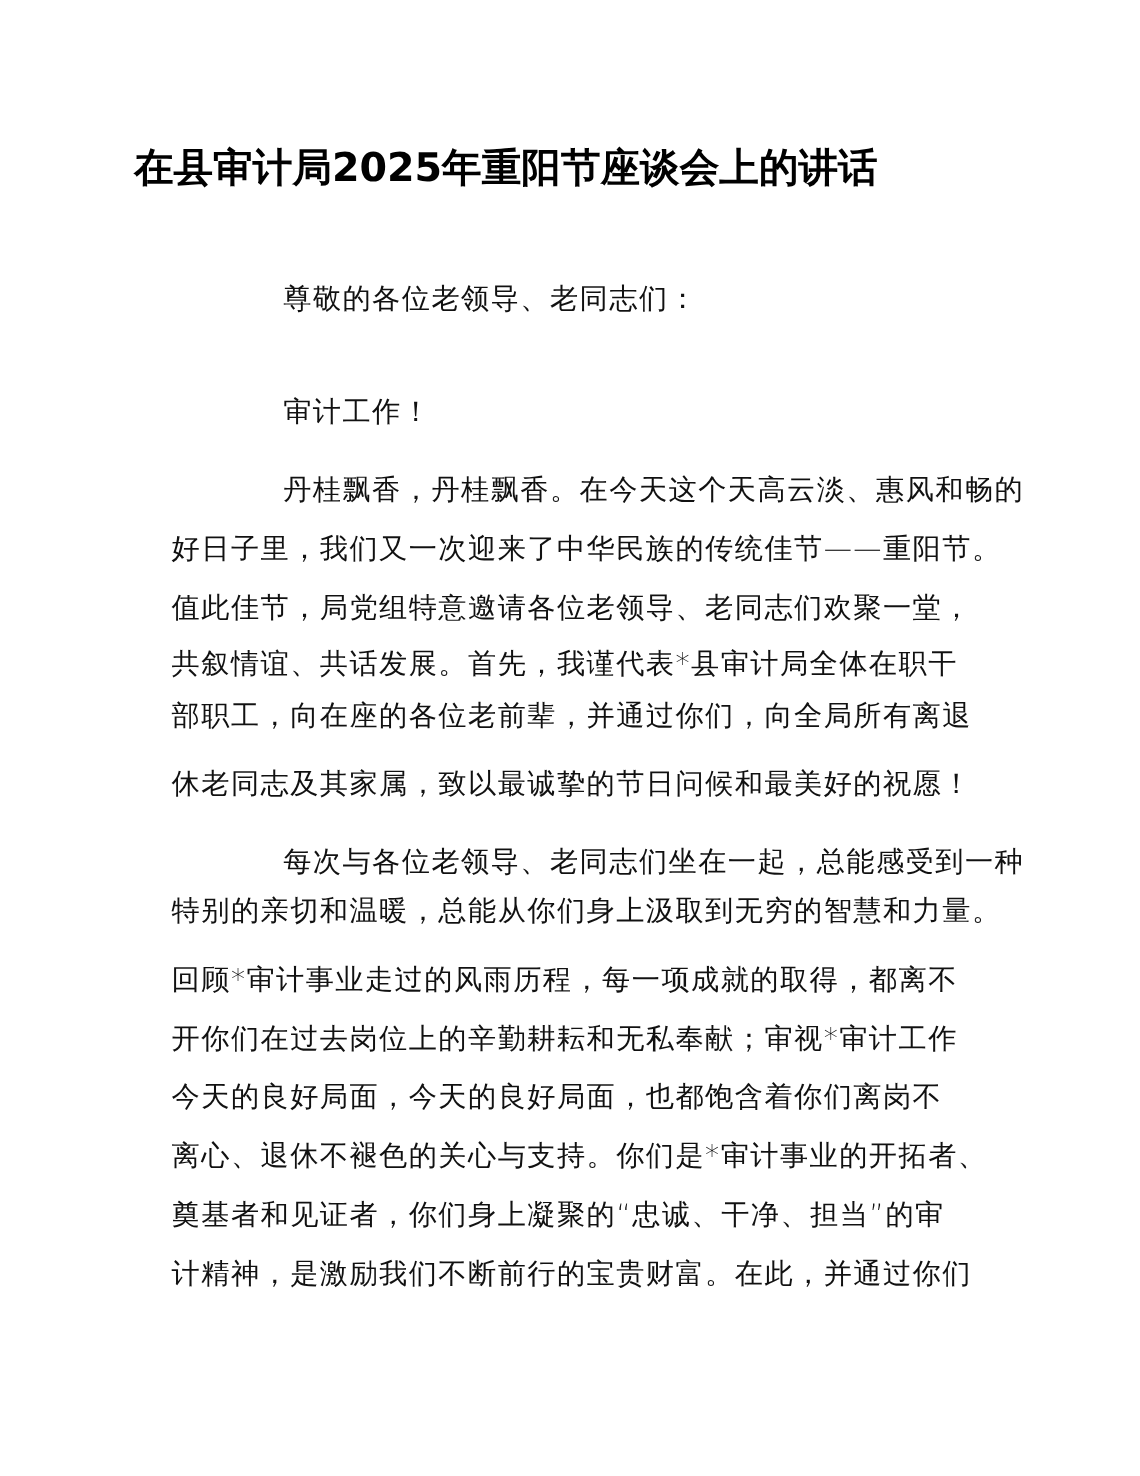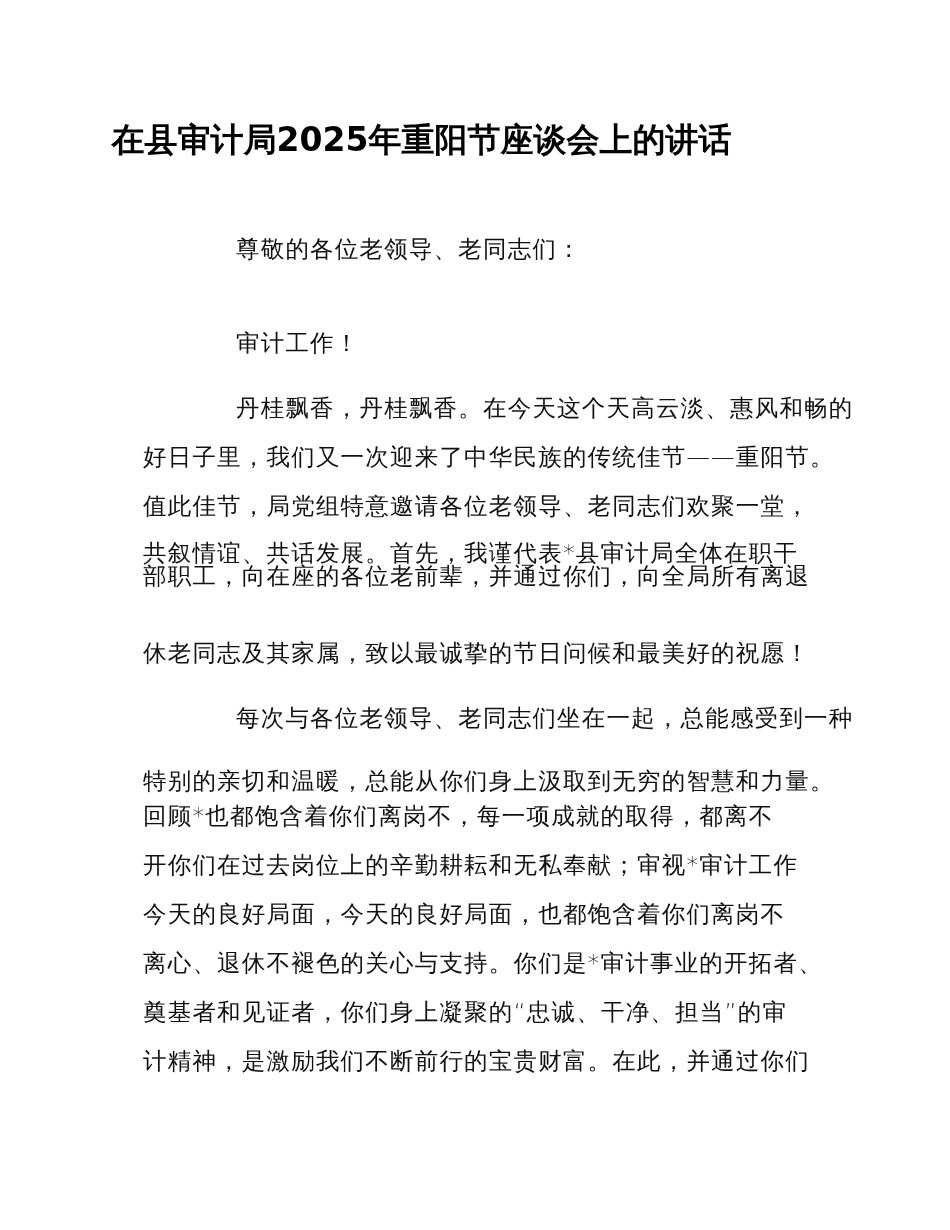--- a/index.html
+++ b/index.html
@@ -19,24 +19,24 @@
 <div>
   <div class="title">在县审计局2025年重阳节座谈会上的讲话</div>
 
   <div class="line indent" style="top:233px">尊敬的各位老领导、老同志们：</div>
   <div class="line indent" style="top:327px">审计工作！</div>
 
   <div class="line indent" style="top:392px">丹桂飘香，丹桂飘香。在今天这个天高云淡、惠风和畅的</div>
   <div class="line" style="top:441px">好日子里，我们又一次迎来了中华民族的传统佳节——重阳节。</div>
   <div class="line" style="top:490px">值此佳节，局党组特意邀请各位老领导、老同志们欢聚一堂，</div>
   <div class="line" style="top:537px">共叙情谊、共话发展。首先，我谨代表*县审计局全体在职干</div>
-  <div class="line" style="top:560px">部职工，向在座的各位老前辈，并通过你们，向全局所有离退</div>
+  <div class="line" style="top:580px">部职工，向在座的各位老前辈，并通过你们，向全局所有离退</div>
   <div class="line" style="top:637px">休老同志及其家属，致以最诚挚的节日问候和最美好的祝愿！</div>
 
   <div class="line indent" style="top:702px">每次与各位老领导、老同志们坐在一起，总能感受到一种</div>
-  <div class="line" style="top:765px">特别的亲切和温暖，总能从你们身上汲取到无穷的智慧和力量。</div>
-  <div class="line" style="top:800px">回顾*也都饱含着你们离岗不，每一项成就的取得，都离不</div>
+  <div class="line" style="top:743px">特别的亲切和温暖，总能从你们身上汲取到无穷的智慧和力量。</div>
+  <div class="line" style="top:800px">回顾*审计事业走过的风雨历程，每一项成就的取得，都离不</div>
   <div class="line" style="top:849px">开你们在过去岗位上的辛勤耕耘和无私奉献；审视*审计工作</div>
   <div class="line" style="top:898px">今天的良好局面，今天的良好局面，也都饱含着你们离岗不</div>
   <div class="line" style="top:947px">离心、退休不褪色的关心与支持。你们是*审计事业的开拓者、</div>
   <div class="line" style="top:996px">奠基者和见证者，你们身上凝聚的“忠诚、干净、担当”的审</div>
   <div class="line" style="top:1045px">计精神，是激励我们不断前行的宝贵财富。在此，并通过你们</div>
 </div>
 
 </body></html>

